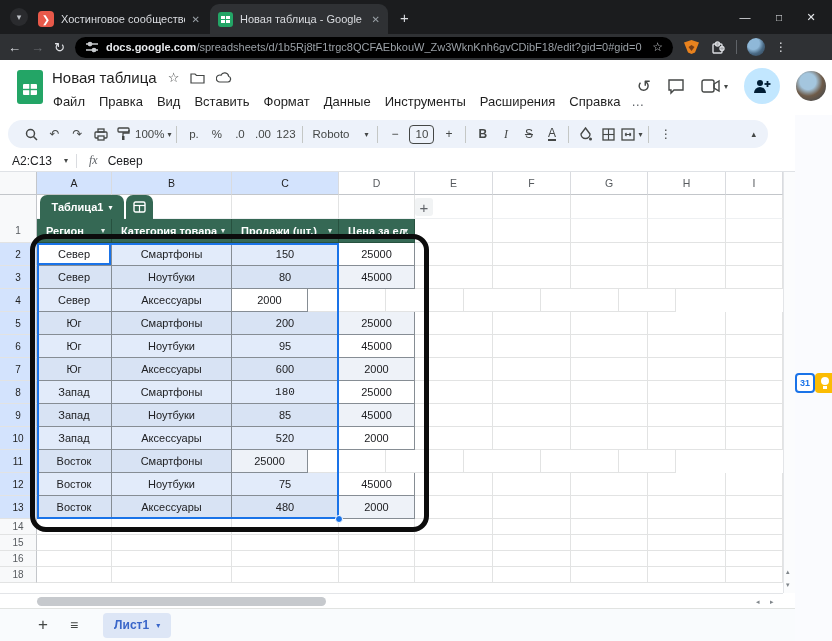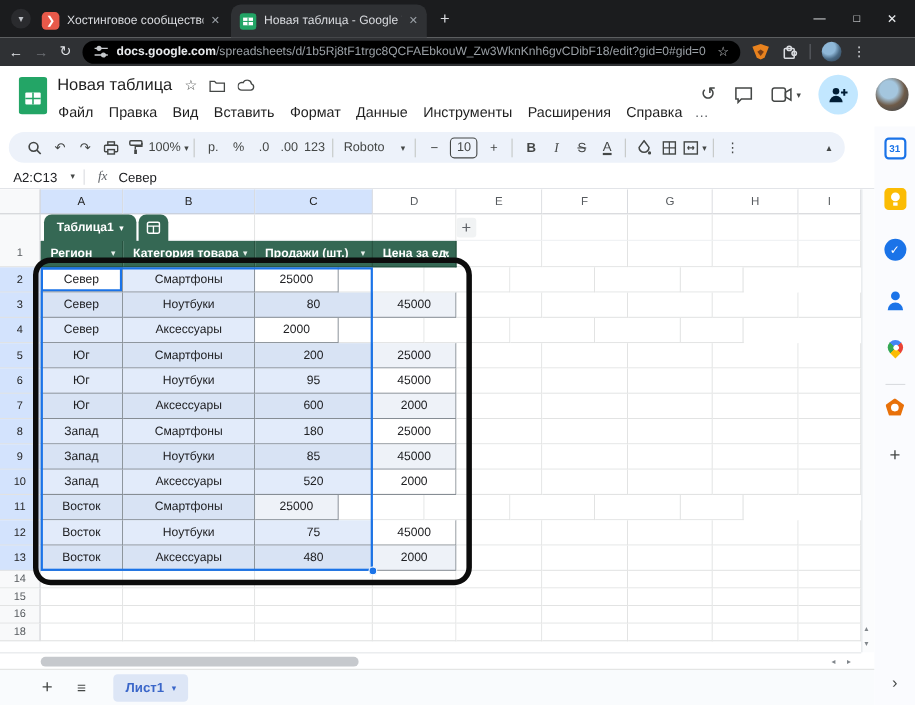--- a/index.html
+++ b/index.html
@@ -131,21 +131,21 @@
     display:flex; align-items:center; gap:7px; }
   .sheet-tab .nm { font-size:12px; font-weight:bold; color:#3a66c9; }
   .sheet-tab .dd2 { font-size:8px; color:#3a66c9; }
   .sum-pill { position:absolute; left:633px; top:4px; height:25px; background:#c6ecd2; border-radius:14px;
     padding:16px 13px; display:flex; align-items:flex-end; gap:7px;margin-top:32px; }
   .sum-pill .txt { font-size:12px; color:#17452b; }
   .sum-pill .dd3 { font-size:8px; color:#17452b; }
 
   
   .sidepanel { position:absolute; left:795px; top:115px; width:37px; height:526px; background:#fafbfe;
-    display:flex; flex-direction:column; align-items:center; padding-top:10px; }
+    display:flex; flex-direction:row; align-items:center; padding-top:10px; }
   .sp-gap { height:26px; flex:0 0 auto; }
   .cal-ic { width:20px; height:20px; border:2px solid #1a73e8; border-radius:4px; background:#fff;
     display:flex; align-items:center; justify-content:center; font-size:9px; font-weight:bold; color:#1a73e8; flex:0 0 auto;}
   .keep-ic { width:20px; height:20px; border-radius:4px; background:#fbbc04; position:relative; flex:0 0 auto;}
   .keep-ic::after { content:""; position:absolute; left:6px; top:4px; width:8px; height:8px; background:#fff; border-radius:50%; }
   .keep-ic::before { content:""; position:absolute; left:8px; bottom:4px; width:4px; height:3px; background:#fff; }
   .tasks-ic { width:20px; height:20px; border-radius:50%; background:#1a73e8; color:#fff; font-size:11px;
     display:flex; align-items:center; justify-content:center; flex:0 0 auto;}
   .contact-ic { width:20px; height:20px; position:relative; flex:0 0 auto;}
   .contact-ic::after { content:""; position:absolute; left:6px; top:2px; width:8px; height:8px; border-radius:50%; background:#1a73e8; }
@@ -408,20 +408,21 @@
           <div class="cell" style="width: 78px; height: 24px;"></div>
           <div class="cell" style="width: 78px; height: 24px;"></div>
           <div class="cell" style="width: 77px; height: 24px;"></div>
           <div class="cell" style="width: 78px; height: 24px;"></div>
           <div class="cell" style="width: 57px; height: 24px;"></div>
         </div>
         <div class="grow" style="height: 23px;">
           <div class="rh sel" style="height: 23px;">2</div>
           <div class="cell tbl selA0 c-active" style="width: 75px; height: 23px;">Север</div>
           <div class="cell tbl selA0" style="width: 120px; height: 23px;">Смартфоны</div>
+          <div class="cell tbl selA0" style="width: 107px; height: 23px;">150</div>
           <div class="cell tbl d0" style="width: 76px; height: 23px;">25000</div>
           <div class="cell" style="width: 78px; height: 23px;"></div>
           <div class="cell" style="width: 78px; height: 23px;"></div>
           <div class="cell" style="width: 77px; height: 23px;"></div>
           <div class="cell" style="width: 78px; height: 23px;"></div>
           <div class="cell" style="width: 57px; height: 23px;"></div>
         </div>
         <div class="grow" style="height: 23px;">
           <div class="rh sel" style="height: 23px;">3</div>
           <div class="cell tbl selA1" style="width: 75px; height: 23px;">Север</div>
@@ -478,21 +479,21 @@
           <div class="cell" style="width: 78px; height: 23px;"></div>
           <div class="cell" style="width: 78px; height: 23px;"></div>
           <div class="cell" style="width: 77px; height: 23px;"></div>
           <div class="cell" style="width: 78px; height: 23px;"></div>
           <div class="cell" style="width: 57px; height: 23px;"></div>
         </div>
         <div class="grow" style="height: 23px;">
           <div class="rh sel" style="height: 23px;">8</div>
           <div class="cell tbl selA0" style="width: 75px; height: 23px;">Запад</div>
           <div class="cell tbl selA0" style="width: 120px; height: 23px;">Смартфоны</div>
-          <div class="cell tbl selA0" style="width: 107px; height: 23px;">180</div>
+          <div class="cell tbl selA0" style="width: 107px; height: 23px; font-family: Liberation Mono, monospace;">180</div>
           <div class="cell tbl d0" style="width: 76px; height: 23px;">25000</div>
           <div class="cell" style="width: 78px; height: 23px;"></div>
           <div class="cell" style="width: 78px; height: 23px;"></div>
           <div class="cell" style="width: 77px; height: 23px;"></div>
           <div class="cell" style="width: 78px; height: 23px;"></div>
           <div class="cell" style="width: 57px; height: 23px;"></div>
         </div>
         <div class="grow" style="height: 23px;">
           <div class="rh sel" style="height: 23px;">9</div>
           <div class="cell tbl selA1" style="width: 75px; height: 23px;">Запад</div>

